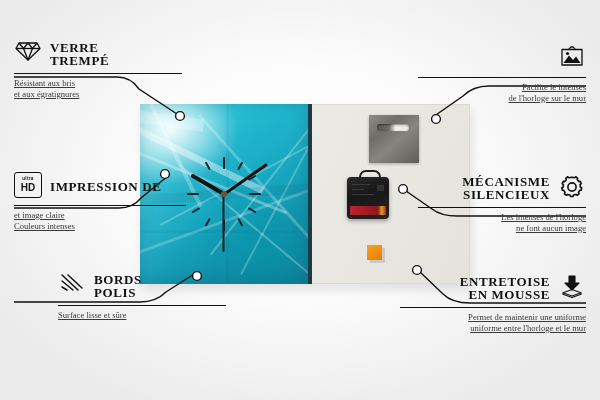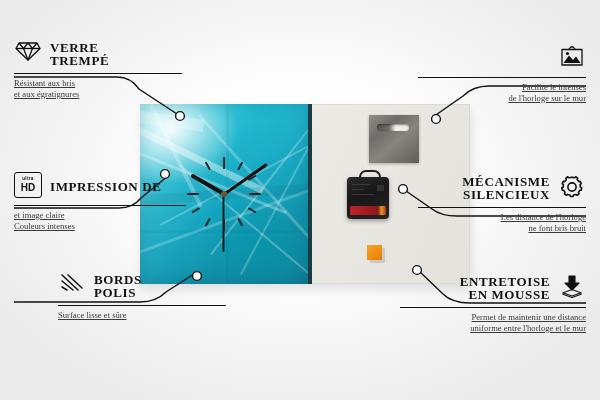--- a/index.html
+++ b/index.html
@@ -309,22 +309,22 @@
           </g>
         </svg>
       </span>
       <div>
         <div class="co-title">MÉCANISME</div>
         <div class="co-title">SILENCIEUX</div>
       </div>
     </div>
     <div class="co-rule"></div>
     <div class="co-sub">
-      <div>Les distance de l'horloge</div>
-      <div>ne font bris bruit</div>
+      <div>Les intenses de l'horloge</div>
+      <div>ne font aucun image</div>
     </div>
   </div>
 
   <div class="callout right" style="left:400px;top:274px;width:186px;">
     <div class="co-head">
       <span class="co-icon">
         <svg class="ic" width="28" height="24" viewBox="0 0 28 24">
           <g fill="#111" stroke="#111" stroke-width="1.1" stroke-linejoin="round">
             <path d="M11,2 h6 v7 h4 l-7,7 -7,-7 h4 z"></path>
             <path d="M14,15.5 l9,3.2 -9,3.2 -9,-3.2 z" fill="none"></path>
@@ -332,18 +332,18 @@
           </g>
         </svg>
       </span>
       <div>
         <div class="co-title">ENTRETOISE</div>
         <div class="co-title">EN MOUSSE</div>
       </div>
     </div>
     <div class="co-rule"></div>
     <div class="co-sub">
-      <div>Permet de maintenir une distance</div>
+      <div>Permet de maintenir une uniforme</div>
       <div>uniforme entre l'horloge et le mur</div>
     </div>
   </div>
 
 </div>
 
 </body></html>

